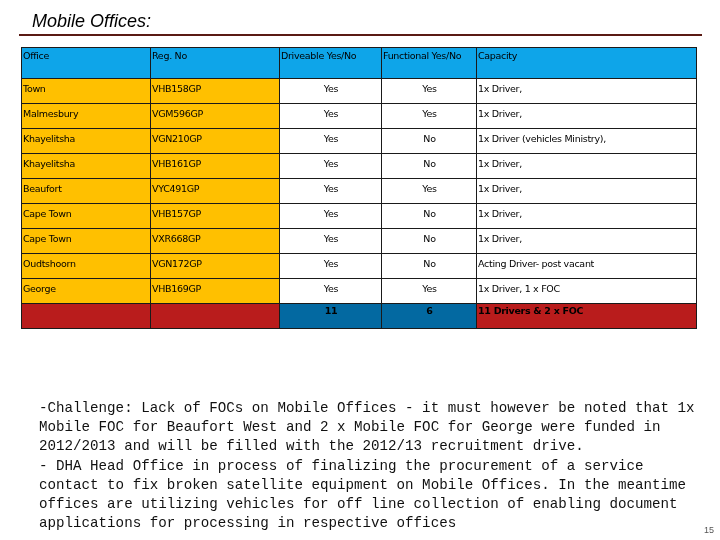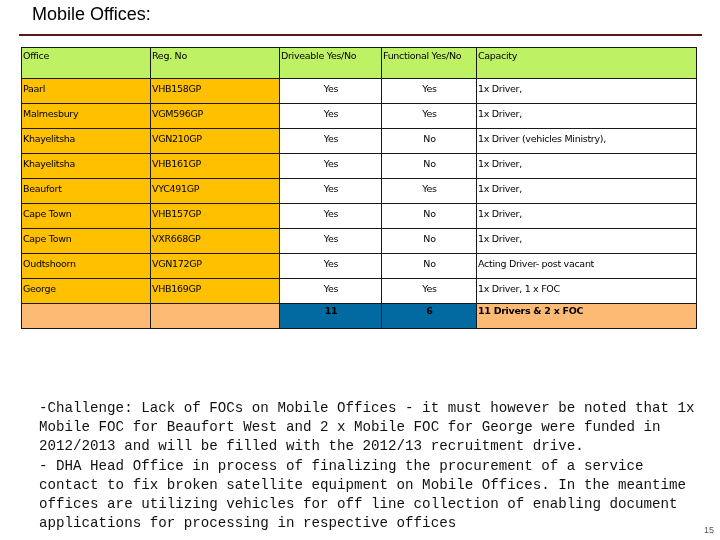--- a/index.html
+++ b/index.html
@@ -1,25 +1,25 @@
 <!DOCTYPE html>
 <html><head>
 <meta charset="utf-8">
 <style>
   html, body { margin:0; padding:0; }
   body { width:720px; height:540px; background:#ffffff; position:relative; overflow:hidden; font-family:"Liberation Sans", sans-serif; }
-  .title { position:absolute; left:32px; top:4px; font-size:18px; color:#000; font-family:"Liberation Sans", sans-serif; }
+  .title { position:absolute; left:32px; top:11px; font-size:18px; color:#000; font-family:"Liberation Sans", sans-serif;font-style:italic; }
   .title-rule { position:absolute; left:19px; top:34px; width:683px; height:2px; background:#5a1a14; }
   table.grid { position:absolute; left:21px; top:47px; border-collapse:collapse; table-layout:fixed; font-family:"DejaVu Sans", sans-serif; font-size:9.5px; letter-spacing:-0.3px; }
   table.grid td { border:1px solid #1a1a1a; padding:0 0 0 1px; vertical-align:top; height:23px; line-height:14px; white-space:nowrap; overflow:hidden; }
-  table.grid tr.head td { background:#bef264; height:29px; padding-top:1px; }
+  table.grid tr.head td { background:#0ea5e9; height:29px; padding-top:1px; }
   table.grid td.org { background:#ffc000; }
   table.grid td.ctr { text-align:center; background:#fff; }
   table.grid td.wh { background:#fff; }
-  table.grid tr.total td { background:#fdba74; font-weight:bold; height:24px; }
+  table.grid tr.total td { background:#b91c1c; font-weight:bold; height:24px; }
   table.grid tr.total td.ctr { background:#0369a1; }
   table.grid tr.row td { padding-top:3px; height:21px; }
   .notes { position:absolute; left:39px; top:399px; width:670px; font-size:14.2px; line-height:19.2px; color:#111; font-family:Liberation Mono, monospace; }
   .notes p { margin:0; }
   .pagenum { position:absolute; left:689px; top:525px; font-size:9px; color:#555; font-family:"Liberation Sans", sans-serif;margin-left:15px; }
 </style>
 </head>
 <body>
 
 <div class="title">Mobile Offices:</div>
@@ -35,21 +35,21 @@
   </colgroup>
   <tbody>
       <tr class="head">
     <td>Office</td>
     <td>Reg. No</td>
     <td>Driveable Yes/No</td>
     <td>Functional Yes/No</td>
     <td>Capacity</td>
   </tr>
   <tr class="row">
-    <td class="org">Paarl</td>
+    <td class="org">Town</td>
     <td class="org">VHB158GP</td>
     <td class="ctr">Yes</td>
     <td class="ctr">Yes</td>
     <td class="wh">1x Driver,</td>
   </tr>
   <tr class="row">
     <td class="org">Malmesbury</td>
     <td class="org">VGM596GP</td>
     <td class="ctr">Yes</td>
     <td class="ctr">Yes</td>

